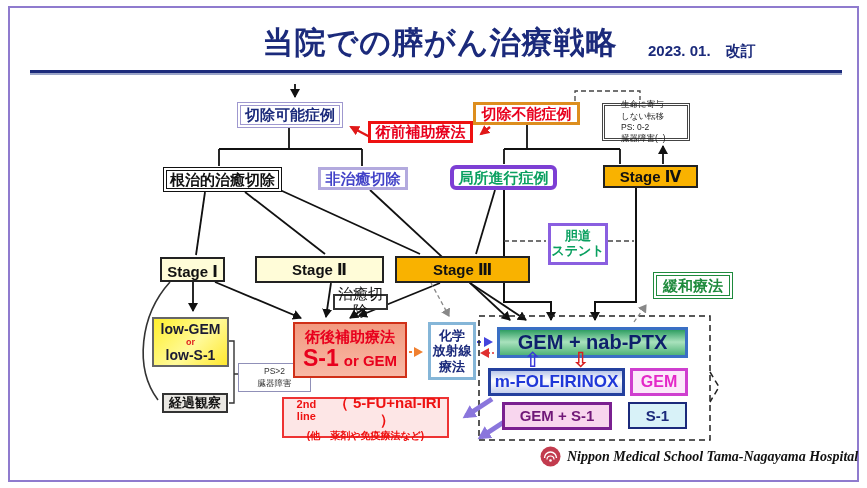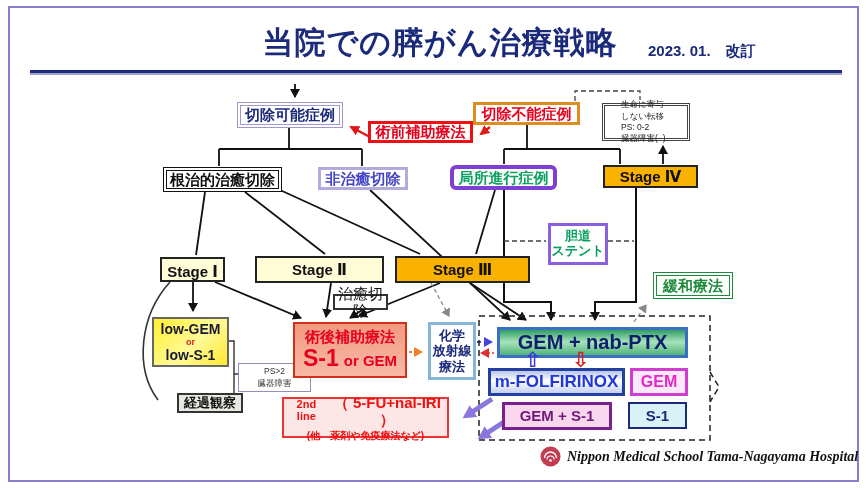--- a/index.html
+++ b/index.html
@@ -189,21 +189,21 @@
     </div>
   <div class="box b-low" style="left:152px;top:317px;width:77px;height:50px;">
     <span>low-GEM</span>
     <span class="or">or</span>
     <span>low-S-1</span>
   </div>
   <div class="box b-psnote" style="left:238px;top:363px;width:73px;height:29px;">
     <span>PS&gt;2</span>
     <span>臓器障害</span>
   </div>
-  <div class="box b-obs" style="left:162px;top:393px;width:66px;height:20px;margin-left:15px;">
+  <div class="box b-obs" style="left:162px;top:393px;width:66px;height:20px;">
       <span>経過観察</span>
     </div>
   <div class="box b-curnote" style="left:333px;top:294px;width:55px;height:16px;">
       <span>治癒切除</span>
     </div>
   <div class="box b-adjuvant" style="left:293px;top:322px;width:114px;height:56px;">
     <span class="t1">術後補助療法</span>
     <span class="row">
       <span class="big">S-1</span>
       <span class="sm">or GEM</span>

